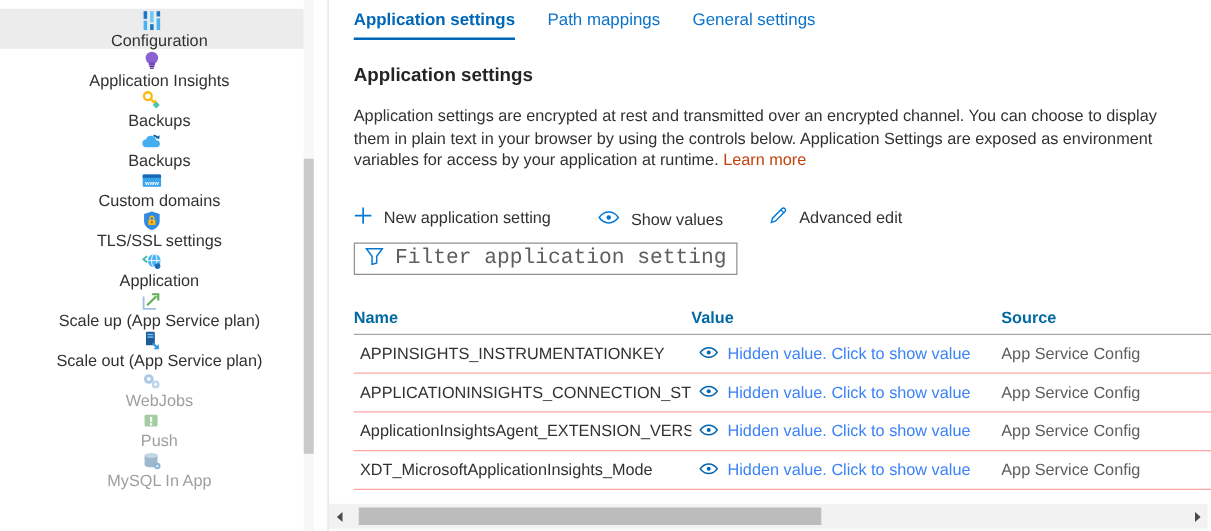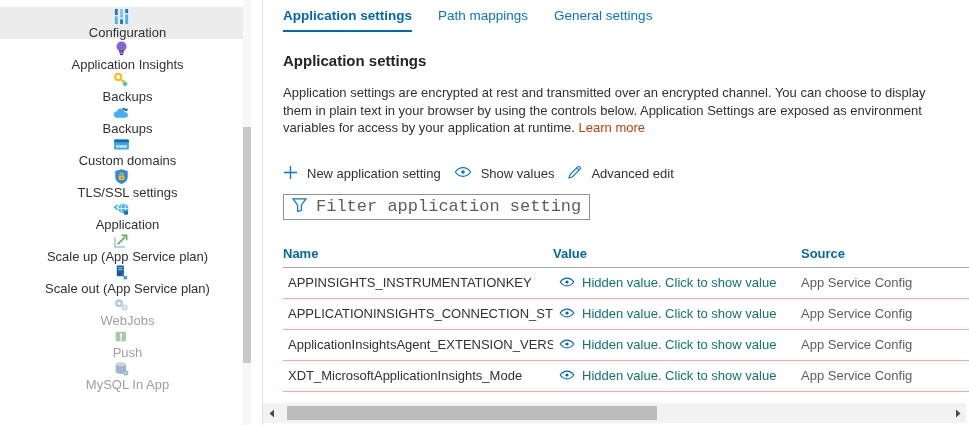--- a/index.html
+++ b/index.html
@@ -23,37 +23,37 @@
 
   .tabs { display: flex; gap: 26px; }
   .tab { color: #0b72c9; font-size: 13.5px; padding-bottom: 7px; cursor: pointer; border-bottom: 2px solid transparent; }
   .tab.active { color: #0067b8; font-weight: 700; border-bottom: 2px solid #0067b8; }
 
   .page-heading { margin-top: 20px; font-size: 15px; font-weight: 700; color: #252423; }
 
   .desc { margin-top: 15px; width: 668px; line-height: 17.5px; color: #323130; }
   .desc a { color: #c2410c; text-decoration: none; cursor: pointer; }
 
-  .toolbar { margin-top: 28px; display: flex; align-items: center; gap: 13px; }
+  .toolbar { margin-top: 28px; display: flex; align-items: flex-end; gap: 37px; }
   .tool-btn { display: flex; align-items: center; gap: 9px; color: #323130; cursor: pointer; background: none; border: none; font-size: 13px; font-family: inherit; }
 
   .filter-box { margin-top: 11px; width: 307px; height: 26px; border: 1px solid #919191; display: flex; align-items: center; padding: 0 8px; gap: 9px; background: #fff; }
   .filter-box input { border: none; outline: none; flex: 1; font-size: 17px; font-family: Liberation Mono, monospace; color: #ec4899; }
   .filter-box input::placeholder { color: #605e5c; opacity: 1; }
 
   
   .tbl { margin-top: 21px; width: 686px; }
   .tbl-head { display: flex; align-items: center; height: 27px; border-bottom: 1px solid #a9a7a5; font-weight: 700; color: #0369a1; }
   .tbl-row { display: flex; align-items: center; height: 31px; border-bottom: 1px solid #fca5a5; }
   .col-name { width: 270px; flex: 0 0 270px; overflow: hidden; white-space: nowrap; }
   .col-value { width: 248px; flex: 0 0 248px; overflow: hidden; white-space: nowrap; }
   .col-source { flex: 1; overflow: hidden; white-space: nowrap; }
   .tbl-row .col-name { padding-left: 5px; color: #323130; }
   .tbl-row .col-value { padding-left: 6px; display: flex; align-items: center; gap: 7px; }
-  .value-link { color: #0f766e; cursor: pointer; text-decoration: none; white-space: nowrap; }
+  .value-link { color: #3b82f6; cursor: pointer; text-decoration: none; white-space: nowrap; }
   .tbl-row .col-source { color: #605e5c; }
 
   
   .h-scroll { position: absolute; left: 263px; bottom: 2px; width: 703px; height: 20px; background: #f2f2f2; display: flex; align-items: center; }
   .h-arrow { width: 16px; height: 20px; display: flex; align-items: center; justify-content: center; cursor: pointer; flex: 0 0 16px; }
   .h-track { position: relative; flex: 1; height: 20px; }
   .h-thumb { position: absolute; left: 8px; top: 3px; width: 370px; height: 14px; background: #bcbcbc; cursor: pointer; }
 </style>
 </head>
 <body>

